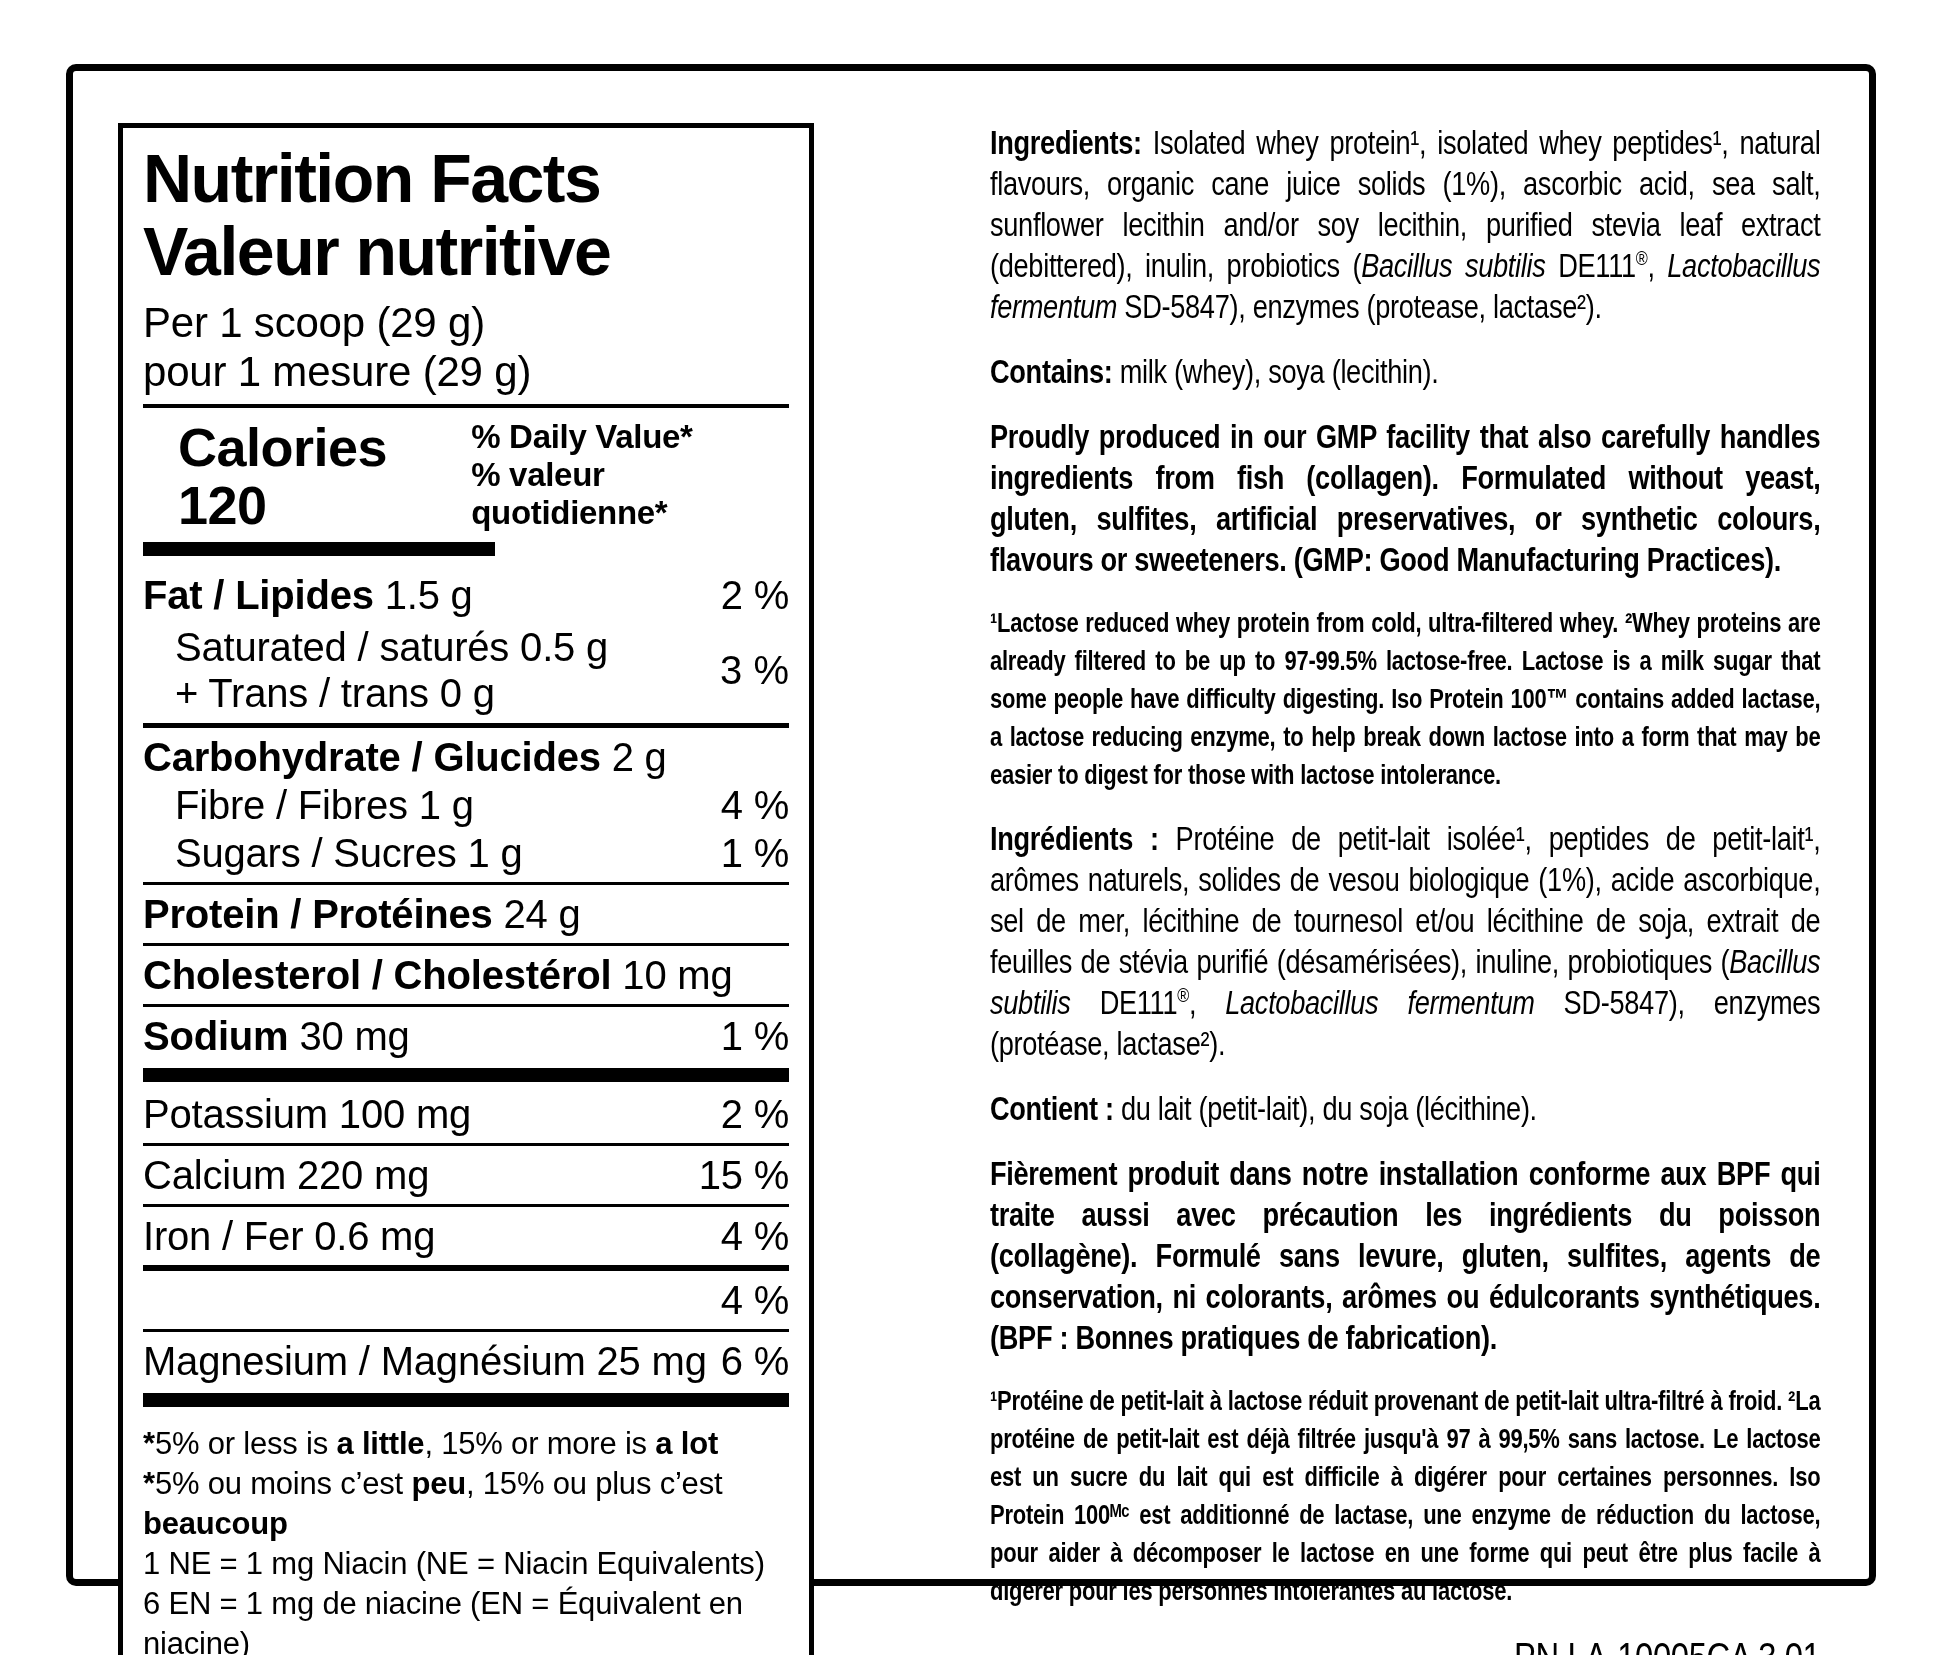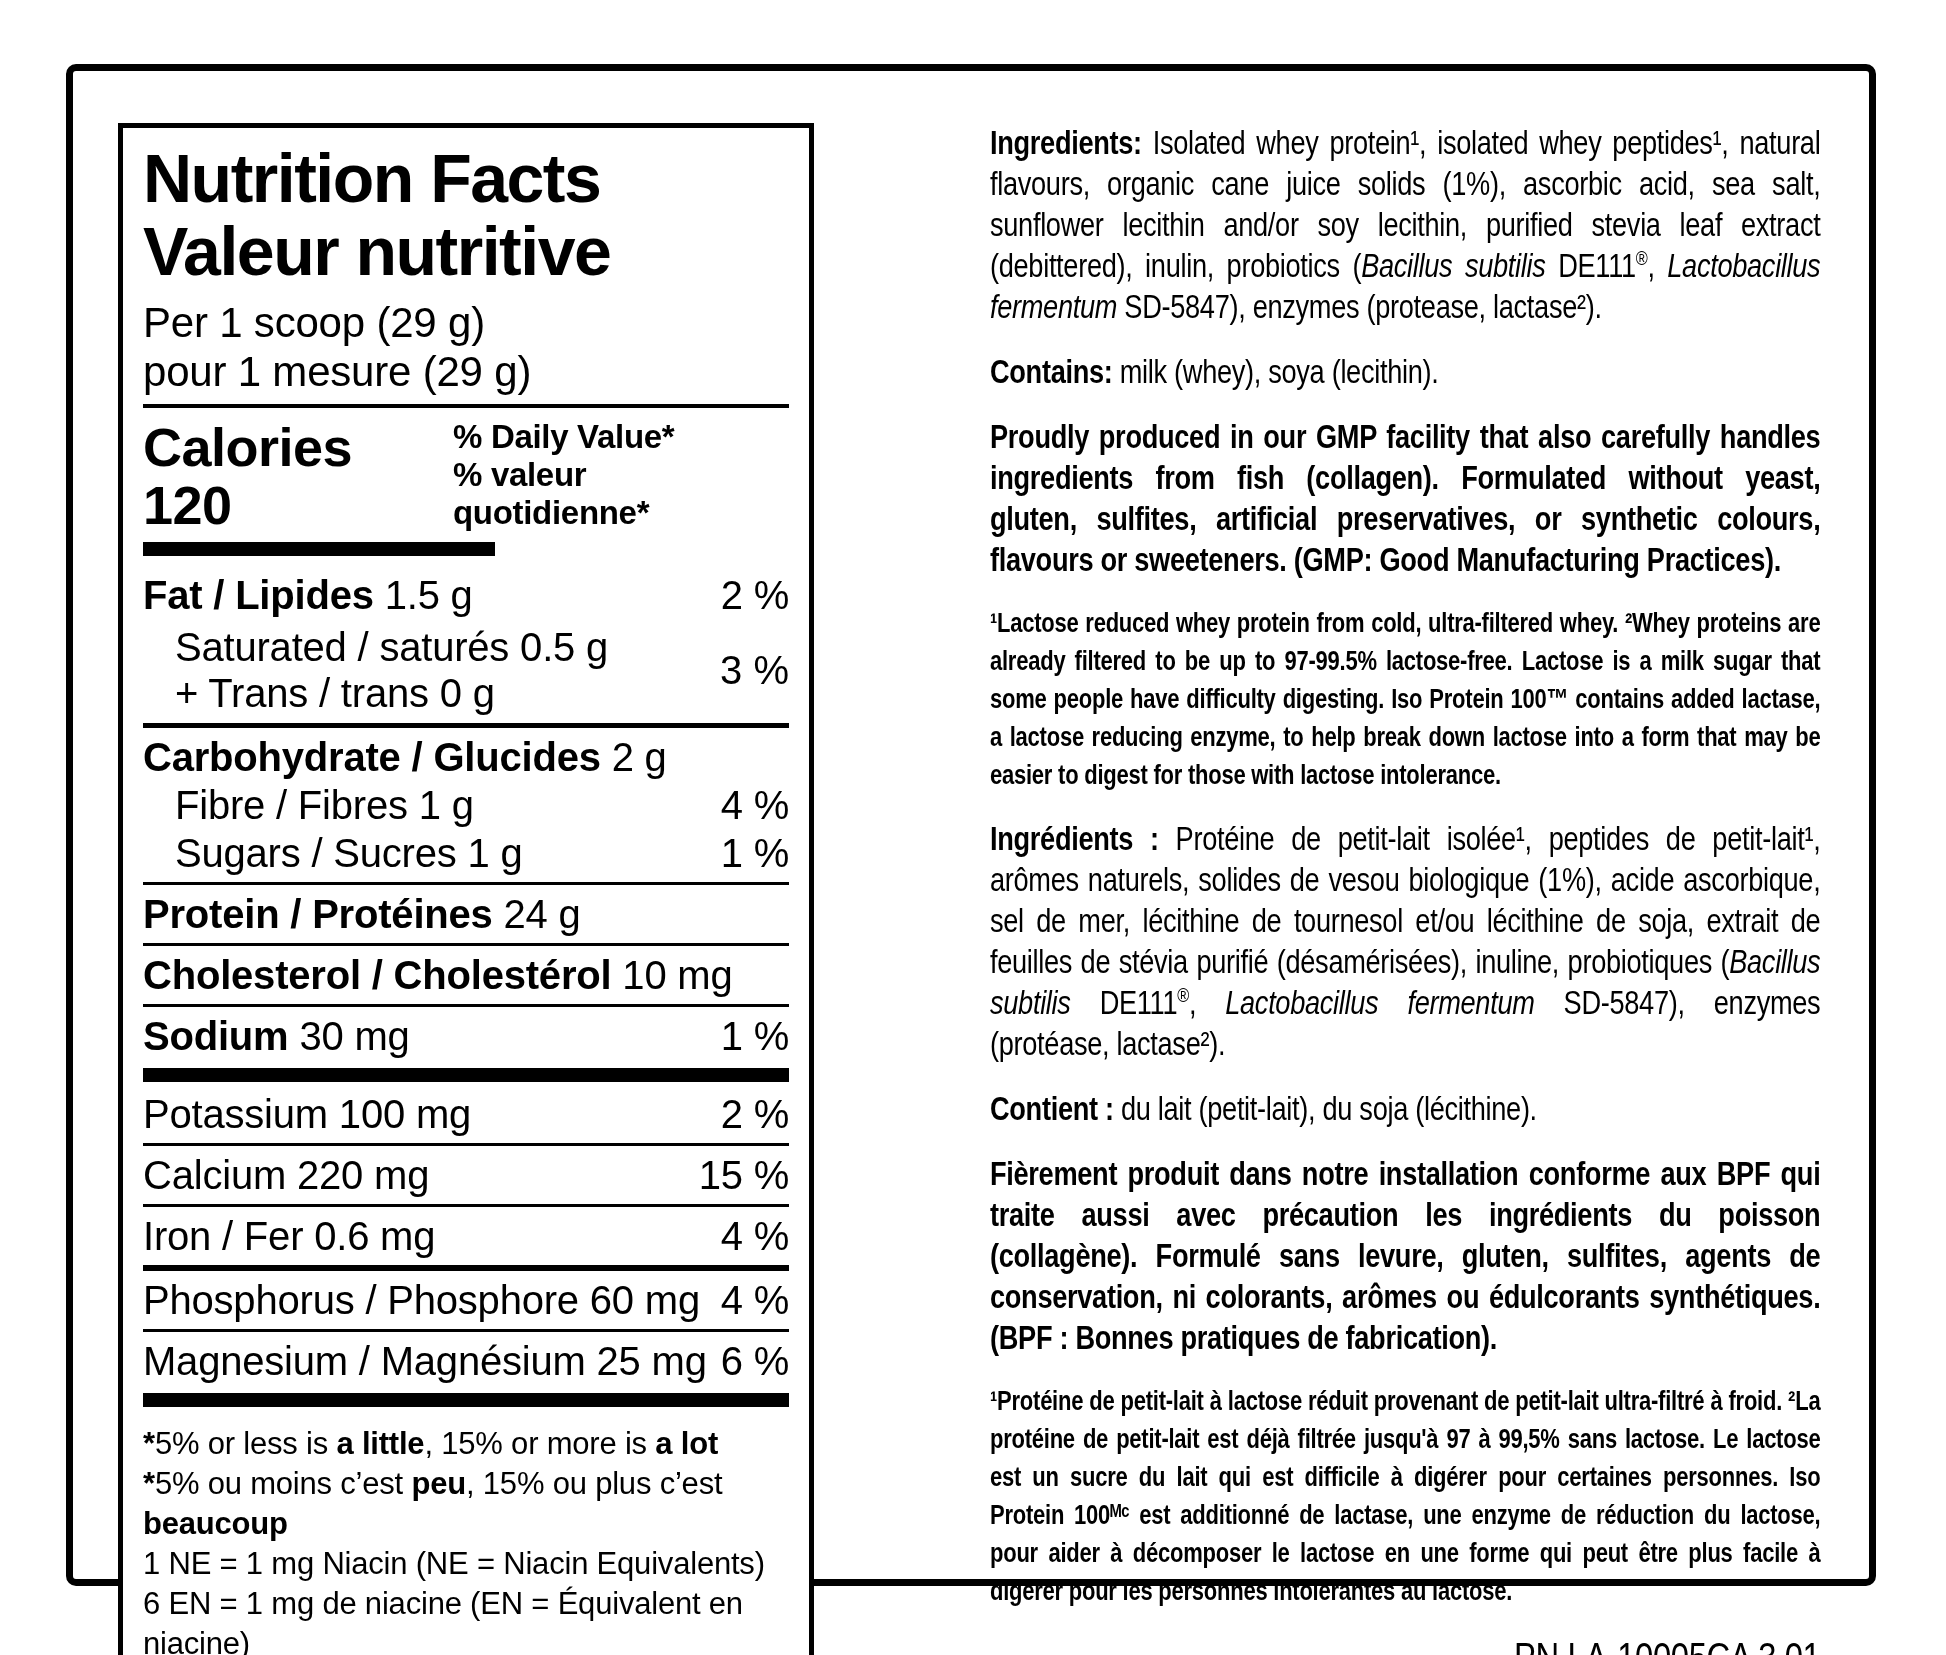--- a/index.html
+++ b/index.html
@@ -17,21 +17,21 @@
     position:absolute;left:118px;top:123px;width:696px;box-sizing:border-box;
     border:5px solid #000;background:#fff;padding:14px 20px 18px 20px;
   }
   .nft-title{font-size:68px;font-weight:bold;line-height:73px;letter-spacing:-1.5px;margin:0;}
   .serving{font-size:42px;line-height:49px;letter-spacing:-0.2px;}
   .serving.first{margin-top:10px;}
   .rule{border-top:3px solid #000;}
   .rule-med{border-top:5px solid #000;}
   .rule-top4{border-top:4px solid #000;margin-top:8px;}
   .cal-row{display:flex;justify-content:space-between;align-items:flex-start;padding-top:10px;}
-  .cal-label{font-size:54px;font-weight:bold;letter-spacing:-0.5px;line-height:58px;}
+  .cal-label{font-size:54px;font-weight:bold;letter-spacing:-0.5px;line-height:58px;margin-left:35px;}
   .dv-head{font-size:33px;font-weight:bold;text-align:left;line-height:38px;letter-spacing:-0.3px;}
   .cal-bar{width:352px;height:14px;background:#000;margin-top:8px;margin-bottom:10px;}
   .row{display:flex;align-items:baseline;font-size:40px;line-height:44px;padding:7px 0;letter-spacing:-0.2px;}
   .row .dv{margin-left:auto;}
   .b{font-weight:bold;text-align:center;}
   .i{font-style:italic;}
   .sup{vertical-align:super;font-size:60%;line-height:0;}
   .sub-indent{padding-left:32px;}
   .pair{display:flex;align-items:center;padding-bottom:7px;}
   .pair .lines{flex:1;}
@@ -127,21 +127,20 @@
     <span class="dv">15 %</span>
   </div>
   <div class="rule"></div>
   <div class="row">
     <span>Iron / Fer 0.6 mg</span>
     <span class="dv">4 %</span>
   </div>
   <div class="rule"></div>
   <div class="rule"></div>
   <div class="row">
-    <span>Phosphorus / Phosphore 60 mg</span>
     <span class="dv">4 %</span>
   </div>
   <div class="rule"></div>
   <div class="row">
     <span>Magnesium / Magnésium 25 mg</span>
     <span class="dv">6 %</span>
   </div>
 
   <div class="bar"></div>
 

